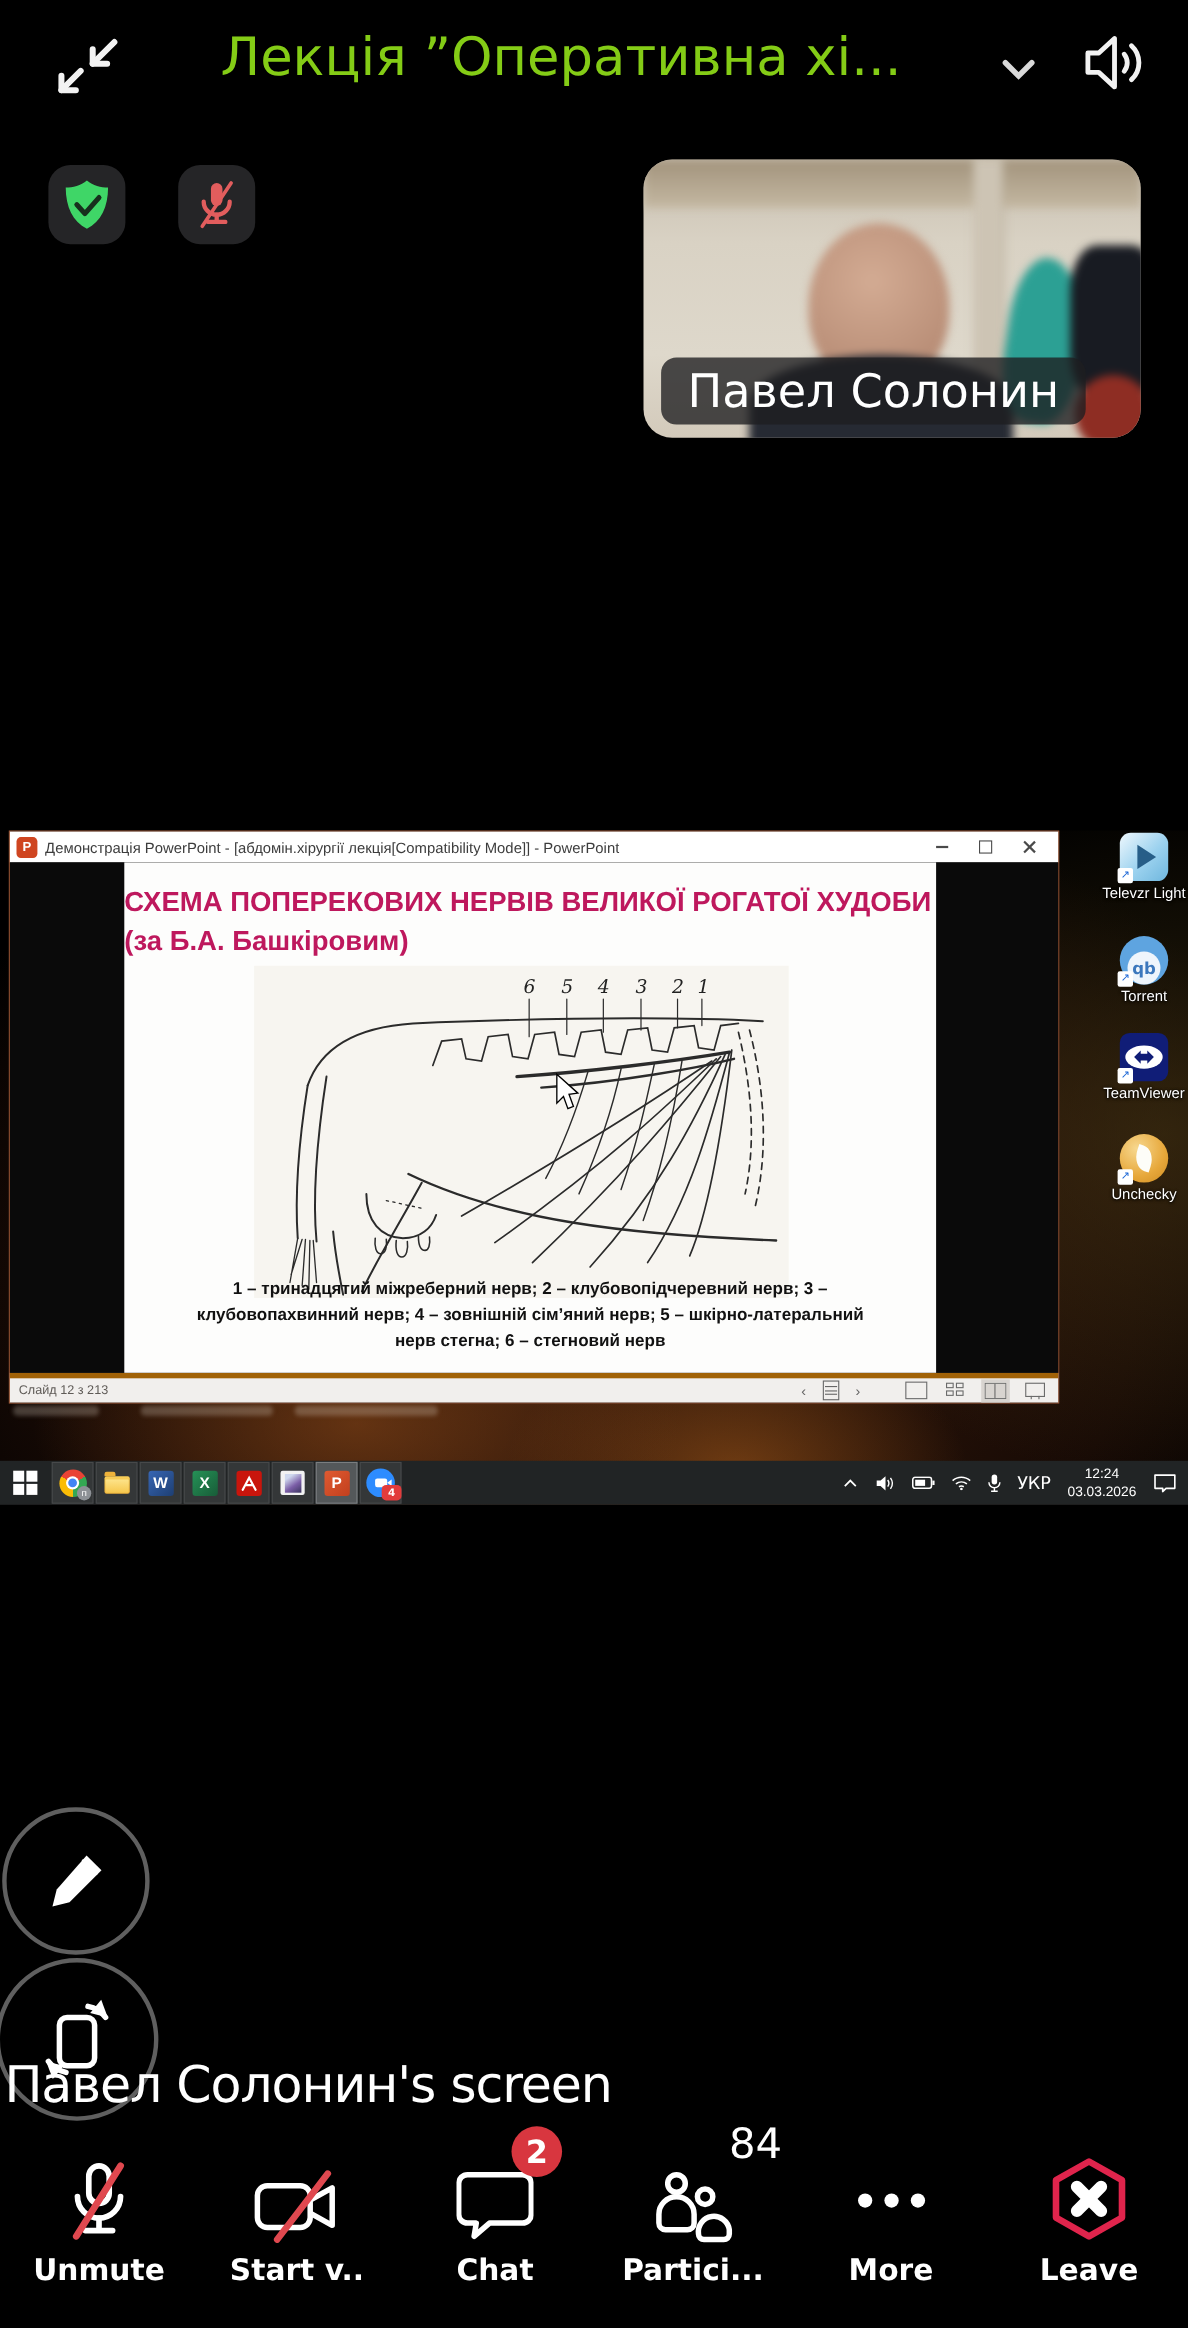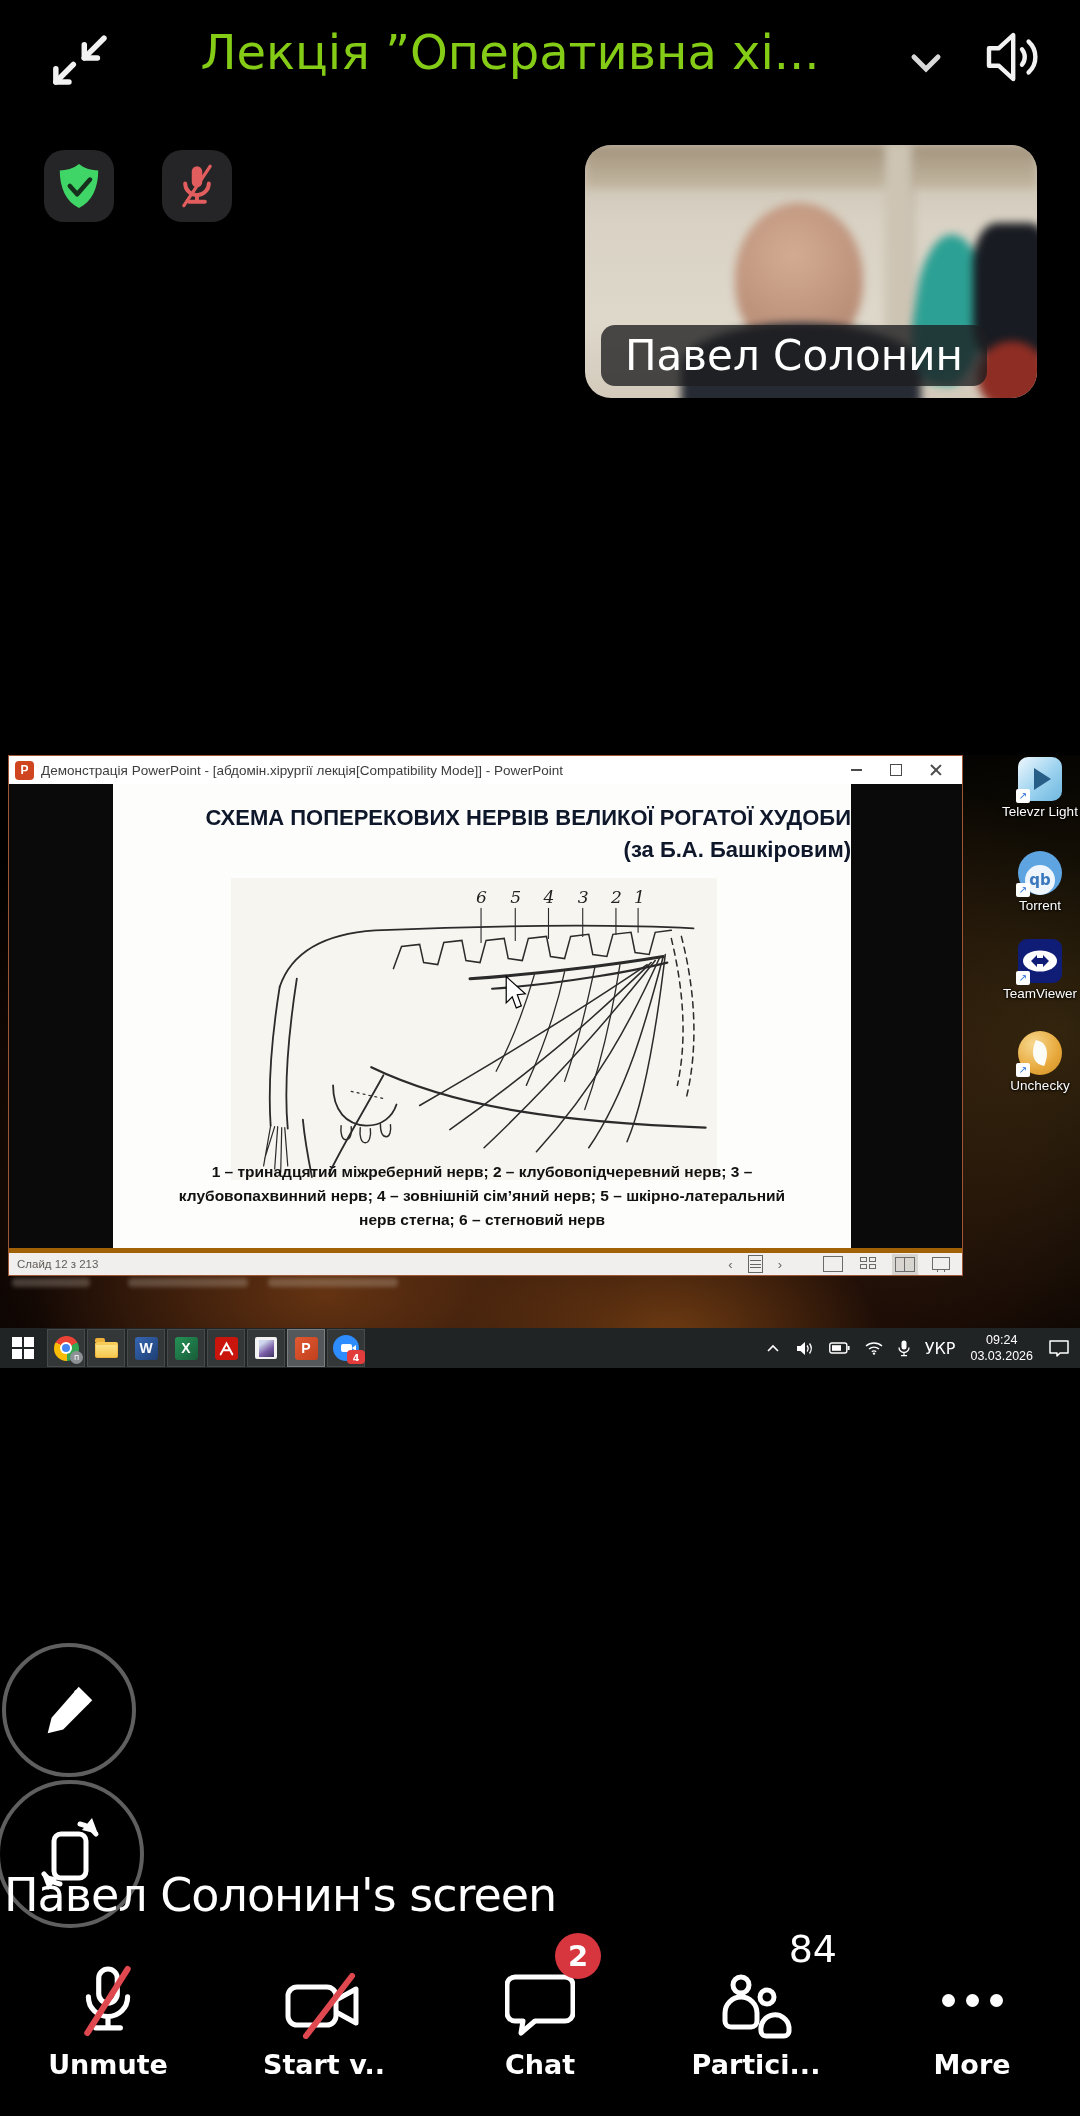--- a/index.html
+++ b/index.html
@@ -55,21 +55,21 @@
   .ppt-controls{margin-left:auto;display:flex;}
   .win-ctl{width:40px;height:26px;display:flex;align-items:center;justify-content:center;}
   .glyph-min{width:11px;height:2px;background:#4a4a4a;}
   .glyph-max{width:10px;height:10px;border:1.6px solid #4a4a4a;}
   .glyph-close{position:relative;width:12px;height:12px;}
   .glyph-close::before,.glyph-close::after{content:"";position:absolute;left:5px;top:-1px;width:1.8px;height:14px;background:#4a4a4a;}
   .glyph-close::before{transform:rotate(45deg);}  .glyph-close::after{transform:rotate(-45deg);}
 
   .ppt-content{position:relative;flex:1;background:#0a0a0a;}
   .slide{position:absolute;left:104px;top:0;width:738px;height:100%;background:#fdfdfc;}
-  .slide-title{padding-top:18px;text-align:right;font-weight:bold;font-size:22px;line-height:1.45;color:#0f172a;}
+  .slide-title{padding-top:18px;text-align:left;font-weight:bold;font-size:25px;line-height:1.45;color:#be185d;}
   .figure-wrap{position:absolute;left:118px;top:94px;width:486px;height:302px;background:#f7f5f0;}
   .slide-caption{position:absolute;left:50%;transform:translateX(-50%);bottom:16px;width:612px;
                  text-align:center;font-weight:bold;font-size:15.5px;line-height:1.55;color:#111;}
 
   .ppt-statusbar{height:22px;background:#f1efed;border-top:5px solid #a16207;display:flex;align-items:center;
                  padding:0 8px;font-size:11.5px;color:#5f5b57;flex:none;}
   .sb-right{margin-left:auto;display:flex;align-items:center;gap:15px;}
   .sb-nav{font-size:13px;color:#666;}
   .sb-notes{width:11px;height:14px;border:1.2px solid #666;display:flex;flex-direction:column;justify-content:space-evenly;padding:1px;}
   .sb-notes i{display:block;height:1px;background:#666;}
@@ -425,21 +425,21 @@
         <svg width="18" height="14" viewBox="0 0 18 14">
           <path d="M1 5 a12 12 0 0 1 16 0 M4 8 a8 8 0 0 1 10 0 M6.8 10.6 a4 4 0 0 1 4.4 0" stroke="#fff" stroke-width="1.4" fill="none"></path>
           <circle cx="9" cy="12.6" r="1.2" fill="#fff"></circle>
           </svg>
         <svg width="12" height="17" viewBox="0 0 12 17">
           <rect x="3.5" y="0.5" width="5" height="9" rx="2.5" fill="#fff"></rect>
           <path d="M1 7.5 a5 5 0 0 0 10 0 M6 13 v2 M3 15.6 h6" stroke="#fff" stroke-width="1.3" fill="none"></path>
           </svg>
         <span class="tray-lang">УКР</span>
         <span class="tray-clock">
-          <div>09:24</div>
+          <div>12:24</div>
           <div>03.03.2026</div>
         </span>
         <svg width="22" height="18" viewBox="0 0 22 18">
           <path d="M2 2 h18 v12 h-8 l-3 3 v-3 H2 z" stroke="#fff" stroke-width="1.5" fill="none" stroke-linejoin="round"></path>
           </svg>
       </div>
     </div>
   </div>
 
   <div class="abs circle-btn annotate-btn">
@@ -518,14 +518,23 @@
       <div class="tb-icon">
           <div class="dots">
             <i></i>
             <i></i>
             <i></i>
           </div>
         </div>
       <div class="tb-label">More</div>
     </div>
 
+    <div class="tb-item">
+      <div class="tb-icon">
+        <svg width="80" height="80" viewBox="0 0 80 80">
+          <polygon points="40,6 70,23 70,57 40,74 10,57 10,23" stroke="#e0244c" stroke-width="6" fill="none" stroke-linejoin="round"></polygon>
+          <path d="M29 29 L51 51 M51 29 L29 51" stroke="#fff" stroke-width="11" stroke-linecap="round"></path>
+        </svg>
+      </div>
+      <div class="tb-label">Leave</div>
+    </div>
   </div>
 </div>
 
 </body></html>

